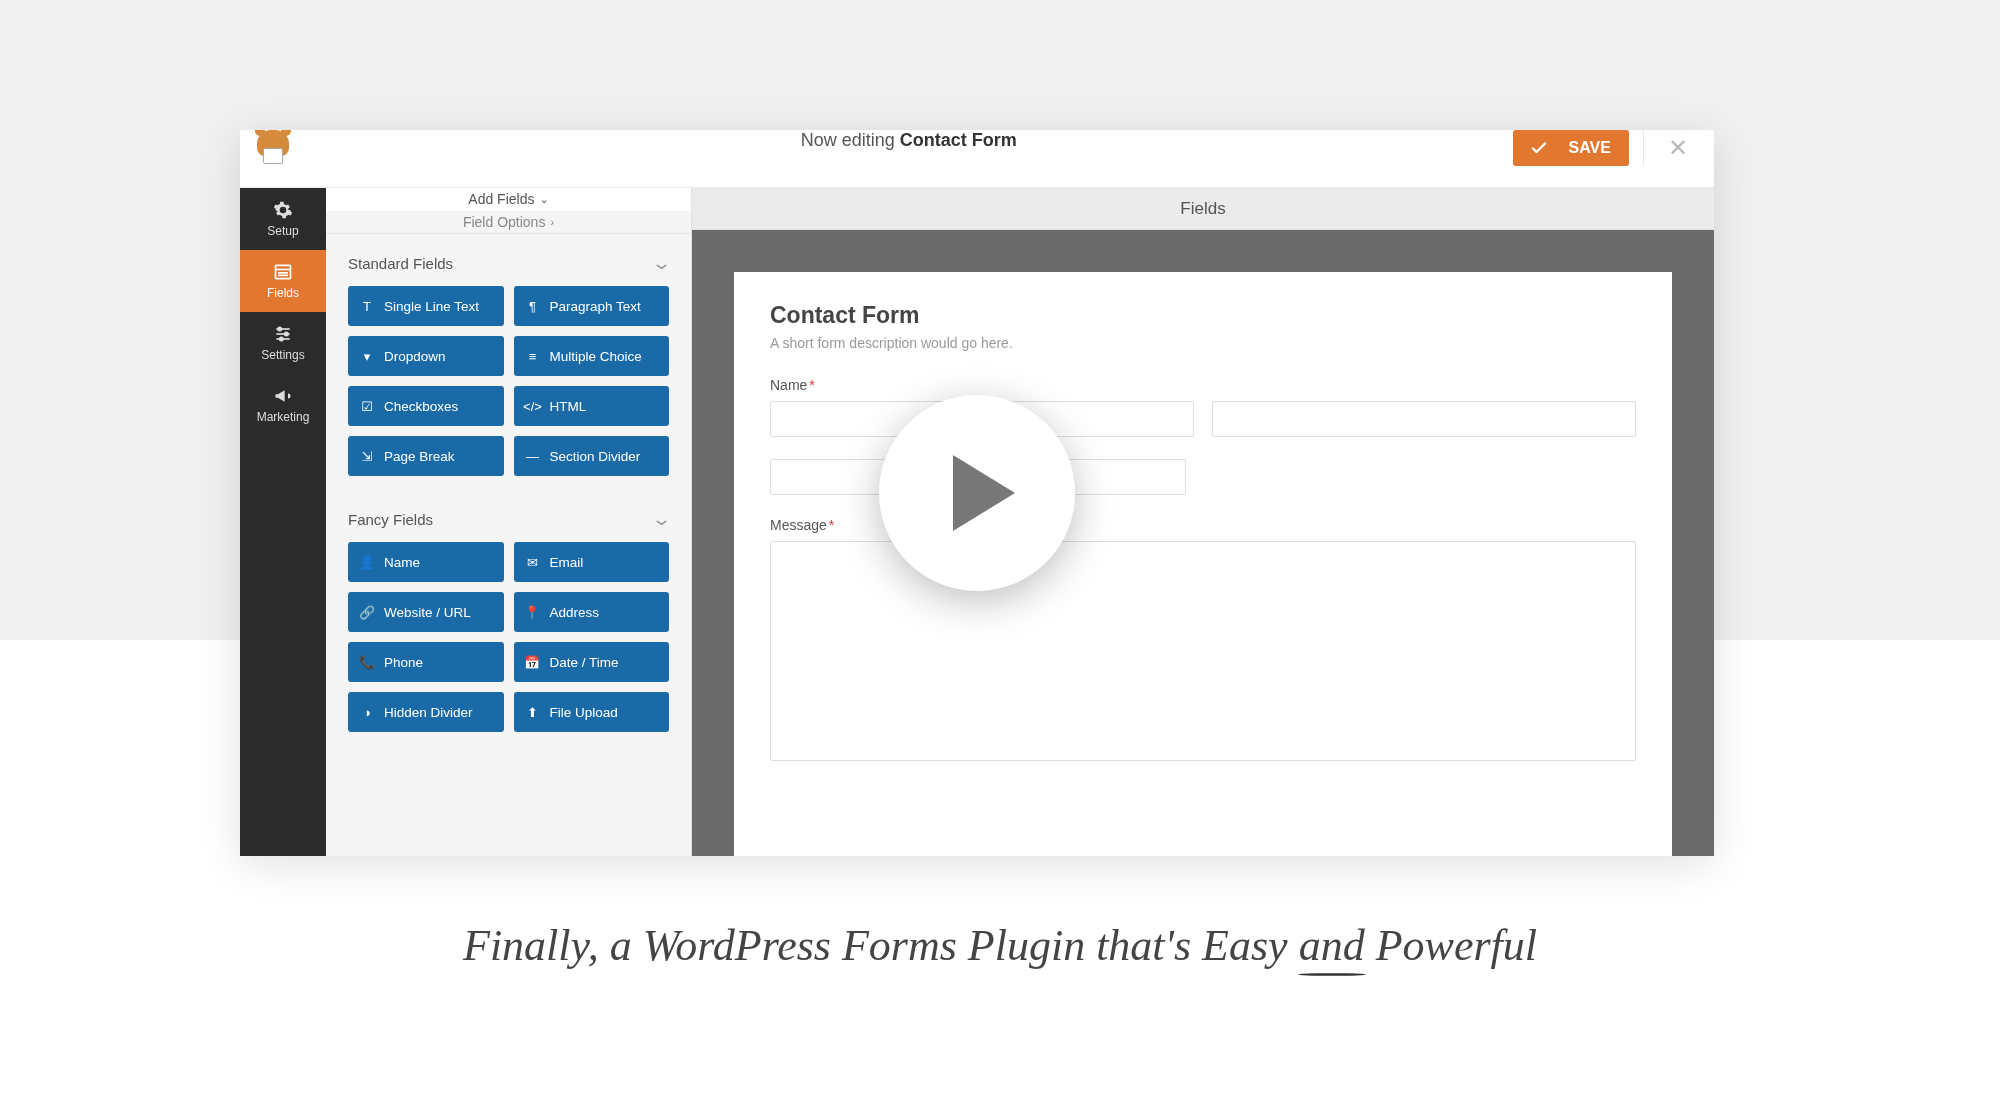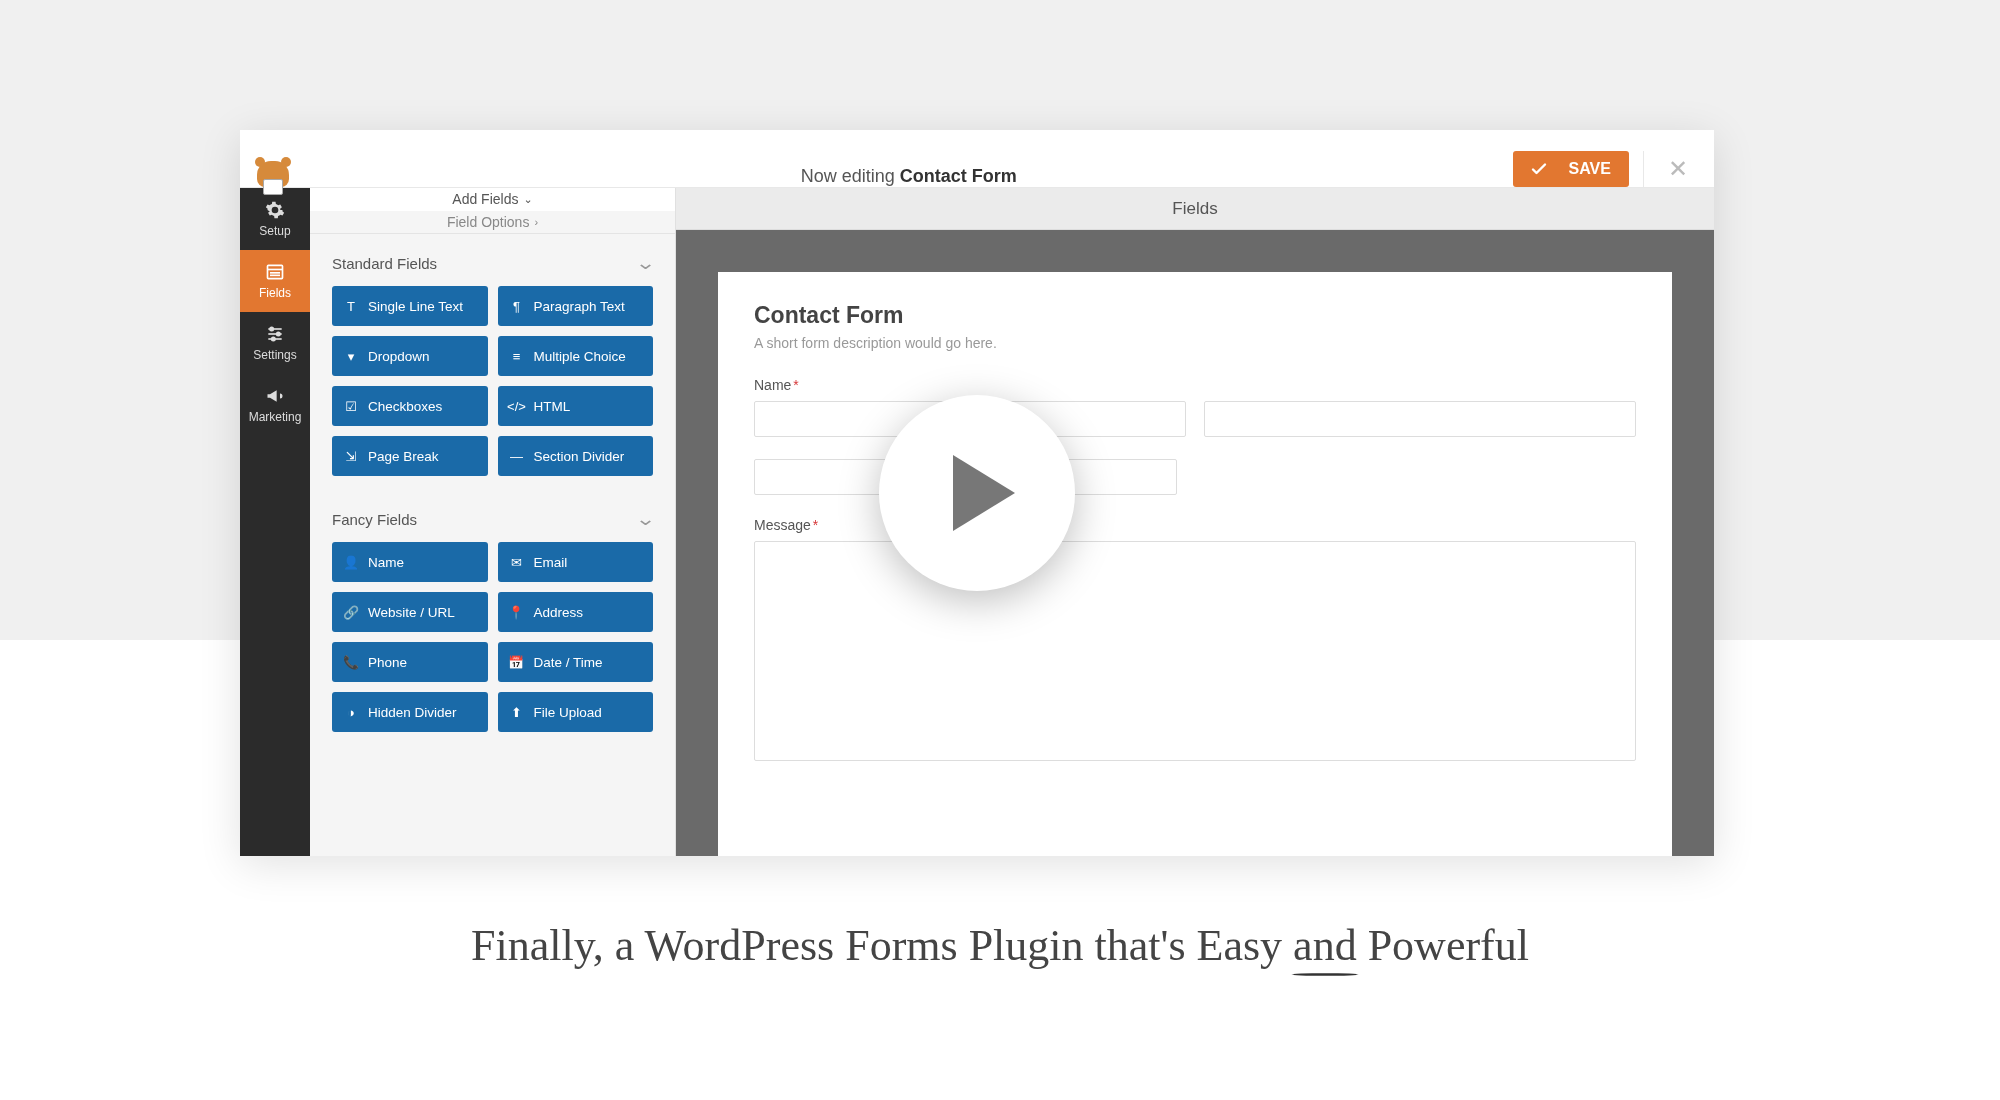--- a/index.html
+++ b/index.html
@@ -13,40 +13,40 @@
   left: 240px;
   top: 130px;
   width: 1474px;
   height: 726px;
   background: #fff;
   box-shadow: 0 8px 40px rgba(0,0,0,0.12);
   overflow: hidden;
 }
 
 
-.topbar { height: 58px; border-bottom: 1px solid #e8e8e8; display: flex; align-items: flex-end; position: relative; }
+.topbar { height: 58px; border-bottom: 1px solid #e8e8e8; display: flex; align-items: flex-start; position: relative; }
 .logo { width: 65px; display:flex; align-items:center; justify-content:center; }
 .bear {
   width: 32px; height: 26px; background:#d68a3b; border-radius: 14px 14px 8px 8px; position:relative;
 }
 .bear::before, .bear::after { content:""; position:absolute; width:10px; height:10px; background:#d68a3b; border-radius:50%; top:-4px; }
 .bear::before { left:-2px; } .bear::after { right:-2px; }
 .bear-card { width:20px; height:16px; background:#fff; border:1px solid #a8a8a8; border-radius:2px; position:absolute; bottom:-8px; left:6px; }
 .topbar-center { flex:1; text-align:center; color:#555; font-size:18px; }
 .topbar-center strong { color:#333; font-weight:700; }
 .topbar-right { display:flex; align-items:center; gap:14px; padding-right:16px; }
 .save-btn { background:#e27730; color:#fff; border:none; padding:9px 18px; font-size:16px; font-weight:600; border-radius:3px; cursor:pointer; display:flex; align-items:center; gap:22px; }
 .divider-v { width:1px; height:36px; background:#e8e8e8; }
 .close-x { font-size:24px; color:#bbb; padding:0 10px; cursor:pointer; font-weight:300; }
 
 
 .body { display:flex; height: calc(100% - 58px); }
 
 
-.sidebar { width:70px; background:#2b2b2b; display:flex; flex-direction:column; }
+.sidebar { width:86px; background:#2b2b2b; display:flex; flex-direction:column; }
 .side-item { height:62px; display:flex; flex-direction:column; align-items:center; justify-content:center; gap:4px; color:#ddd; font-size:12px; cursor:pointer; }
 .side-item.active { background:#e27730; color:#fff; }
 .side-icon { font-size:18px; }
 
 
 .fields-panel { width:366px; background:#f5f5f5; display:flex; flex-direction:column; border-right:1px solid #e0e0e0; }
 .tabs-row { display:flex; height:46px; border-bottom:1px solid #e4e4e4;flex-direction:column; }
 .tab { flex:1; display:flex; align-items:center; justify-content:center; gap:5px; font-size:14px; color:#888; cursor:pointer; }
 .tab.active { background:#fff; color:#555; }
 .chev { font-size:11px; }
@@ -80,21 +80,21 @@
 
 .play-overlay {
   position:absolute; left:50%; top:50%; transform:translate(-50%,-50%);
   width:196px; height:196px; background:#fff; border-radius:50%;
   box-shadow: 0 10px 40px rgba(0,0,0,0.25);
   display:flex; align-items:center; justify-content:center; cursor:pointer;
 }
 .play-tri { width:0; height:0; border-top:38px solid transparent; border-bottom:38px solid transparent; border-left:62px solid #777; margin-left:14px; }
 
 
-.tagline-wrap { position:absolute; top:920px; left:0; right:0; text-align:center; }
+.tagline-wrap { position:absolute; top:920px; left:0; right:0; text-align:center;font-style:italic; }
 .tagline { font-family: Georgia, "Times New Roman", serif; font-size:44px; color:#444; }
 .tagline .underlined { position:relative; display:inline-block; }
 .tagline .underlined::after {
   content:""; position:absolute; left:-2px; right:-2px; bottom:-6px; height:5px;
   background: linear-gradient(90deg, transparent 0%, #333 5%, #333 95%, transparent 100%);
   border-radius: 50%; transform: scaleY(0.5);
 }
 
 svg { display:block; }
 </style>

